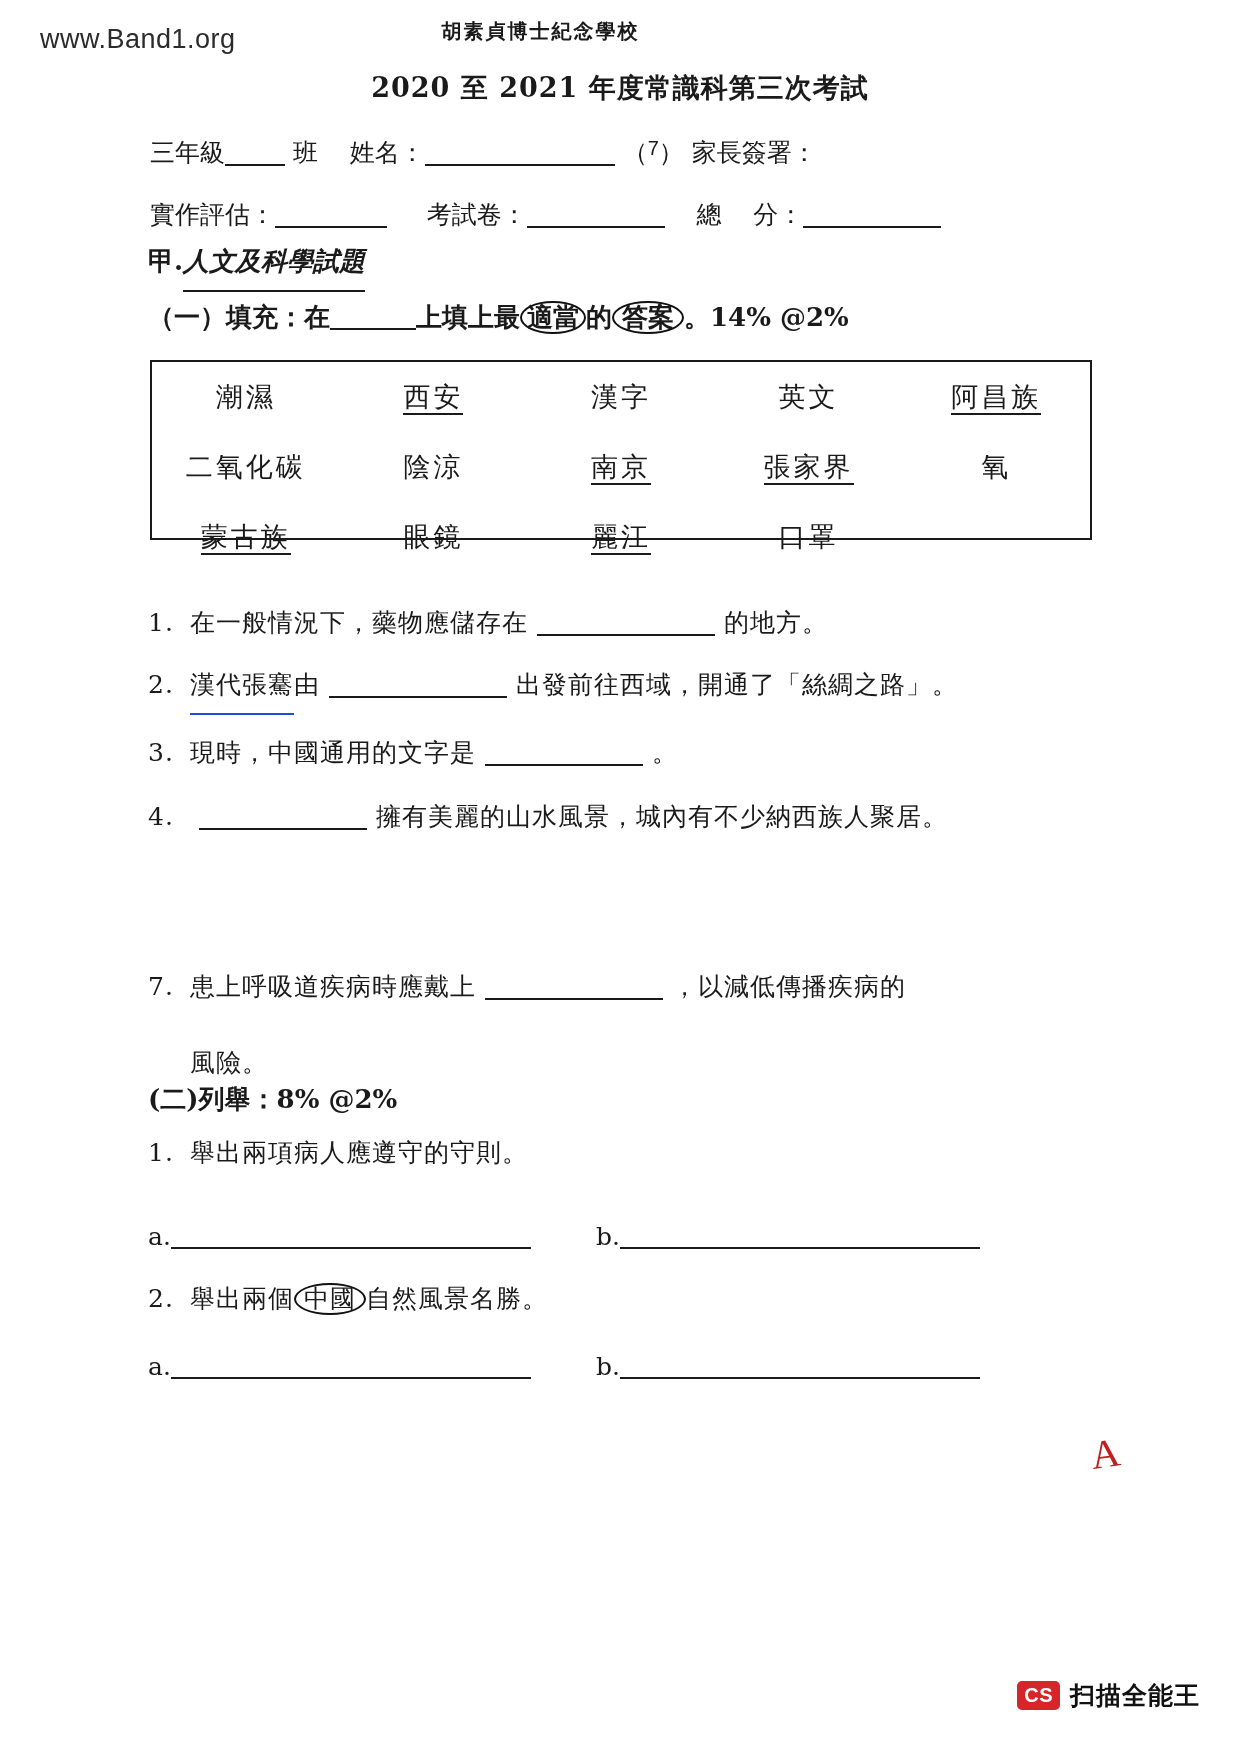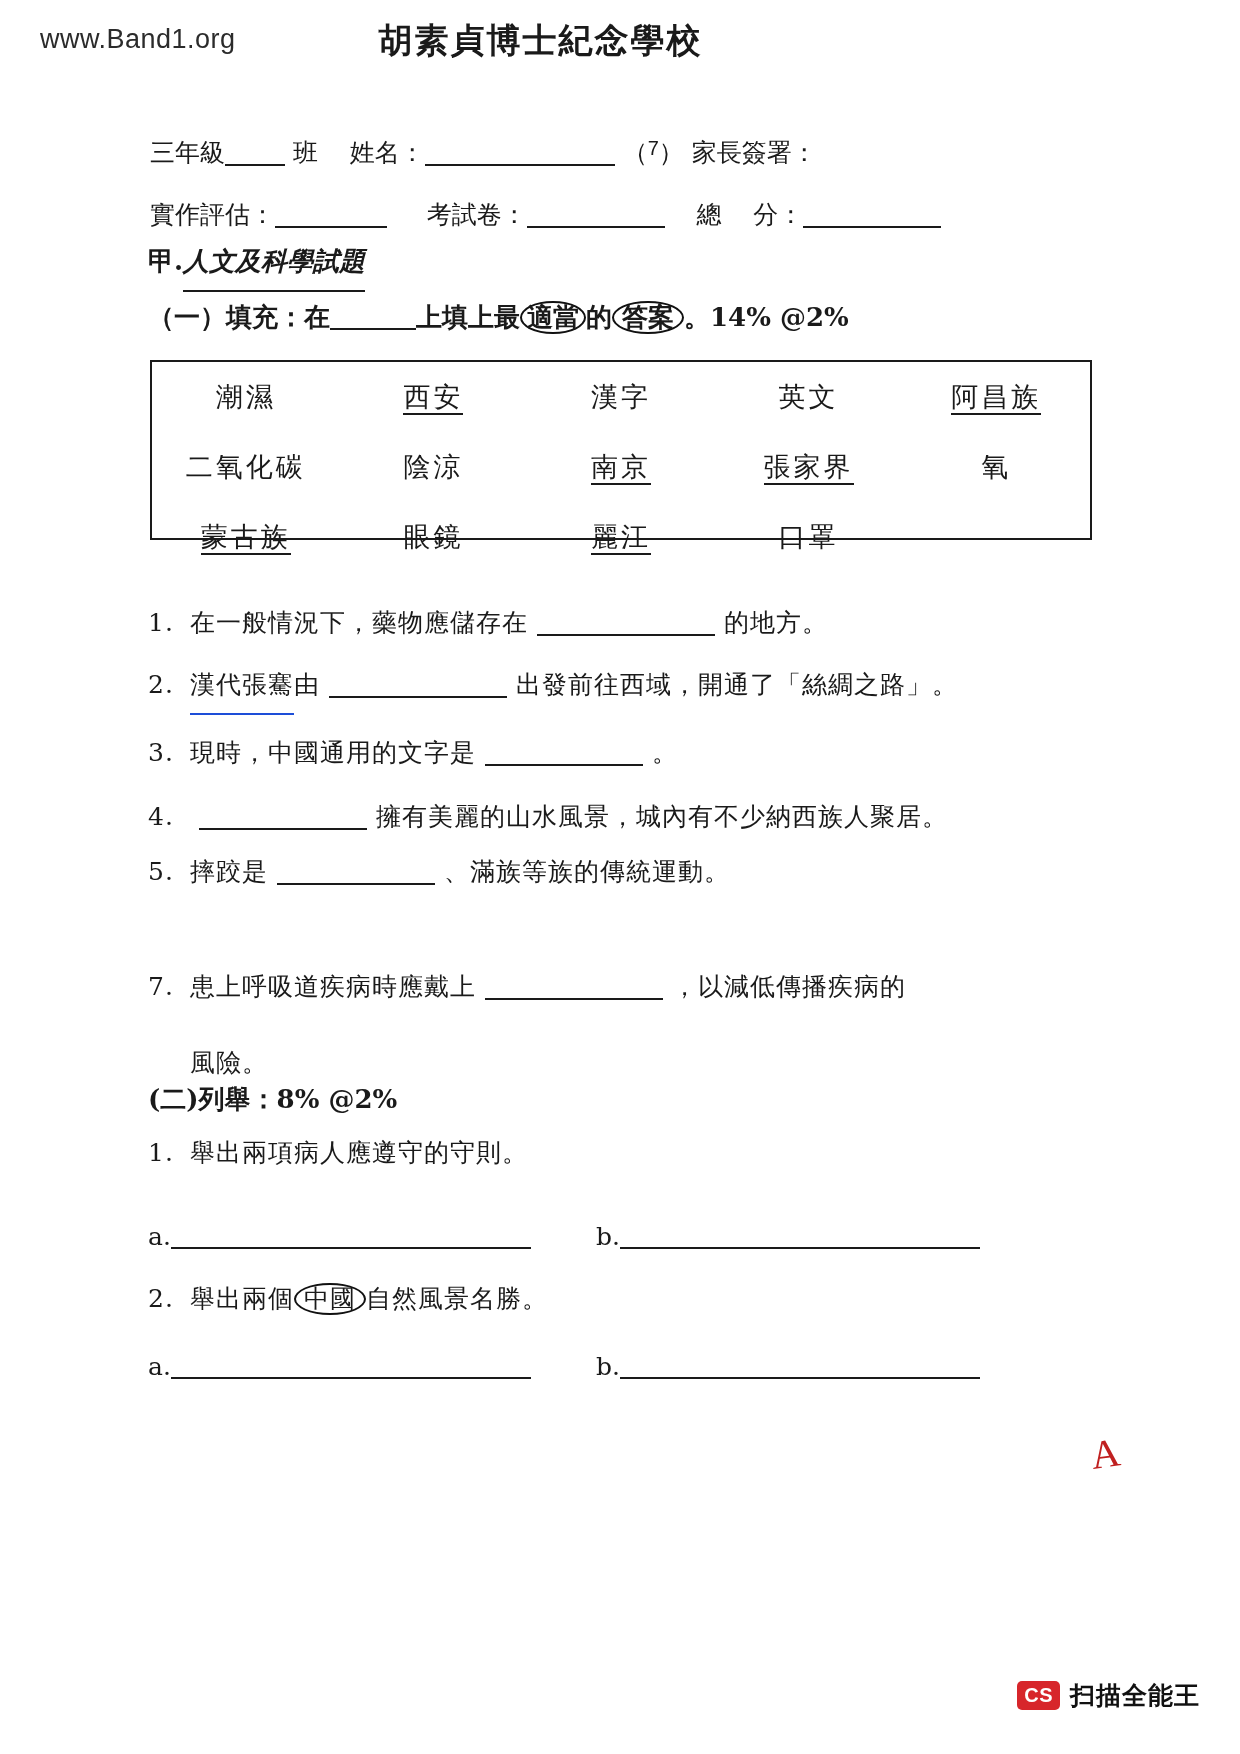--- a/index.html
+++ b/index.html
@@ -32,21 +32,21 @@
     font-size: 27px;
     color: #2b2b2b;
     letter-spacing: 0.5px;
   }
   .school-title {
     position: absolute;
     top: 18px;
     left: 0;
     width: 1081px;
     text-align: center;
-    font-size: 34px;
+    font-size: 20px;
     font-weight: bold;
     letter-spacing: 2px;
   }
   .exam-title {
     position: absolute;
     top: 70px;
     left: 0;
     width: 1240px;
     text-align: center;
     font-size: 27px;
@@ -259,20 +259,21 @@
     letter-spacing: 1px;
   }
 </style>
 </head>
 <body>
 
 <div class="page">
 
   <div class="watermark">www.Band1.org</div>
   <div class="school-title">胡素貞博士紀念學校</div>
+  <div class="exam-title">2020 至 2021 年度常識科第三次考試</div>
 
   <div class="info-row info-row-1">
     <span>三年級</span><span class="blank b-60"></span>
     <span>班</span>
     &nbsp;&nbsp;
     <span>姓名：</span><span class="blank b-190"></span>
     <span class="paren-num">（<span class="hand">7</span>）</span>
     <span>家長簽署：</span>
   </div>
 
@@ -335,25 +336,20 @@
     <span class="ans a-155"></span>
     <span>。</span>
   </div>
 
   <div class="q q4">
     <span class="num">4.</span>
     <span class="ans a-165"></span>
     <span>擁有美麗的山水風景，城內有不少納西族人聚居。</span>
   </div>
 
-  <div class="q q5">
-    <span class="num">5.</span><span>摔跤是</span>
-    <span class="ans a-155"></span>
-    <span>、滿族等族的傳統運動。</span>
-  </div>
 
 
   <div class="q q7">
     <span class="num">7.</span><span>患上呼吸道疾病時應戴上</span>
     <span class="ans a-175"></span>
     <span>，以減低傳播疾病的</span>
   </div>
   <div class="q q7b">
     <span>風險。</span>
   </div>

